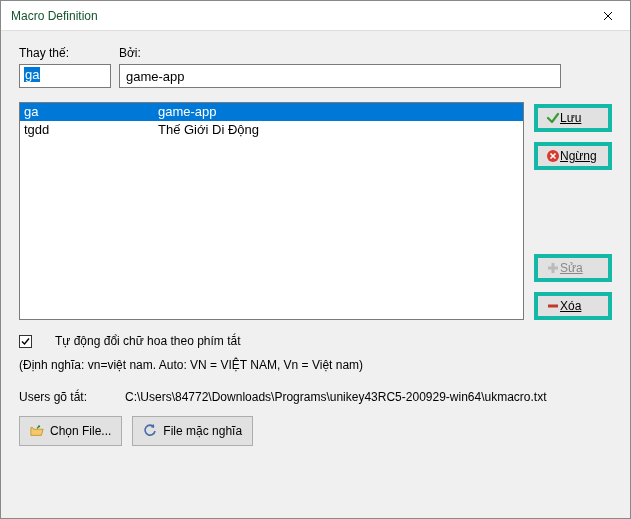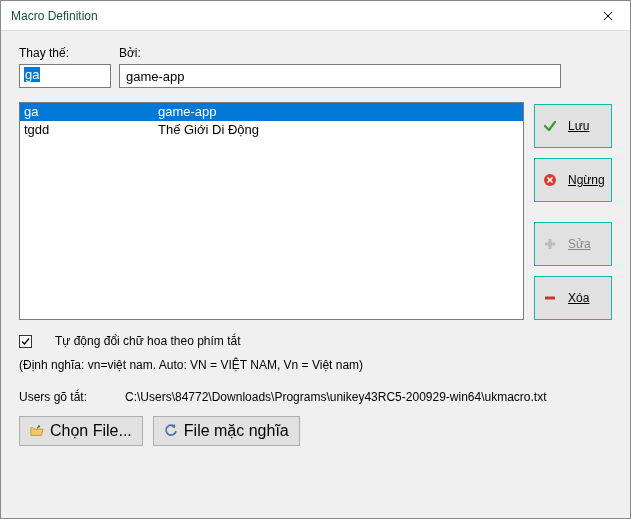--- a/index.html
+++ b/index.html
@@ -16,33 +16,33 @@
   .inp-replace { width: 92px; height: 24px; border: 1px solid #7a7a7a; font-size: 13px; padding: 2px 4px; background: #fff; }
   .inp-replace .sel { background: #0078d7; color: #fff; padding: 0 1px; }
   .inp-with { flex: 1; height: 24px; border: 1px solid #7a7a7a; font-size: 13px; padding: 2px 6px; background: #fff; max-width: 442px; }
   .mid { display: flex; gap: 10px; }
   .listbox { flex: 1; max-width: 542px; height: 218px; background: #fff; border: 1px solid #7a7a7a; overflow: auto; font-size: 13px; box-shadow: inset 0 0 0 1px #fff; }
   .list-row { display: flex; height: 18px; line-height: 18px; padding: 0 4px; }
   .list-row.selected { background: #0078d7; color: #fff; }
   .col-key { width: 134px; }
   .col-val { flex: 1; }
   .side { width: 78px; display: flex; flex-direction: column; gap: 10px; padding-top: 2px; }
-  .btn { height: 44px; border: 1px solid #14b8a6; background: #e1e1e1; font-size: 12px; display: flex; align-items: center; gap: 11px; padding: 0 8px; cursor: default; }
+  .btn { height: 28px; border: 4px solid #14b8a6; background: #e1e1e1; font-size: 12px; display: flex; align-items: center; gap: 0; padding: 0 8px; cursor: default; }
   .btn.disabled { color: #888; }
   .btn .u { text-decoration: underline; }
   .spacer { flex: 1; }
   .icon { width: 14px; height: 14px; display: inline-flex; align-items: center; justify-content: center; }
   .check-row { margin-top: 14px; display: flex; align-items: center; gap: 23px; font-size: 12px; }
   .checkbox { width: 13px; height: 13px; border: 1px solid #333; background: #fff; display: inline-flex; align-items: center; justify-content: center; font-size: 11px; line-height: 1; }
   .hint { font-size: 12px; margin-top: 10px; color: #000; }
   .filerow { margin-top: 18px; font-size: 12px; display: flex; }
   .filelabel { width: 106px; }
   .filepath { flex: 1; }
   .bottom-buttons { margin-top: 12px; display: flex; gap: 10px; }
-  .bbtn { height: 30px; border: 1px solid #adadad; background: #e1e1e1; font-size: 16px; display: flex; align-items: center; gap: 6px; padding: 0 10px; }
+  .bbtn { height: 30px; border: 1px solid #adadad; background: #e1e1e1; font-size: 12px; display: flex; align-items: center; gap: 6px; padding: 0 10px; }
   svg { display: block; }
 </style>
 </head>
 <body>
 
 <div class="window">
 
   <div class="titlebar">
     <span class="titlebar-title">Macro Definition</span>
     <div class="close-btn">

